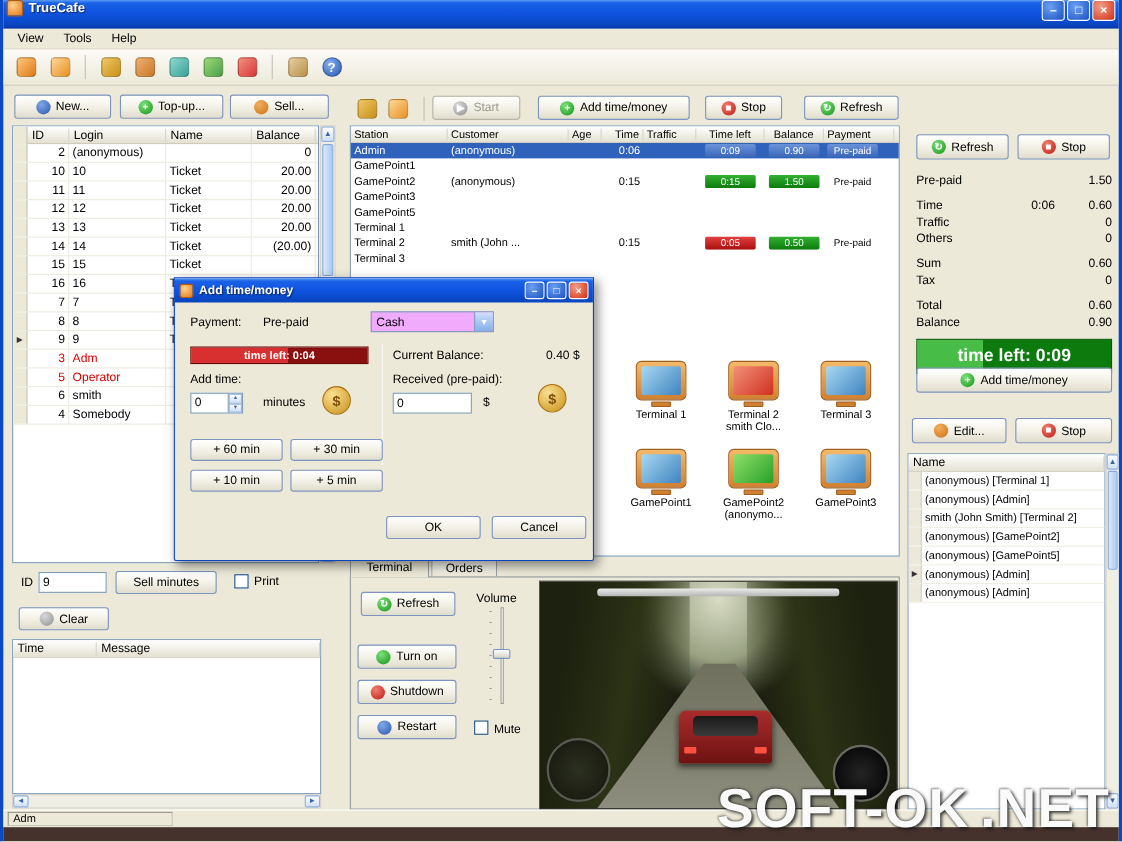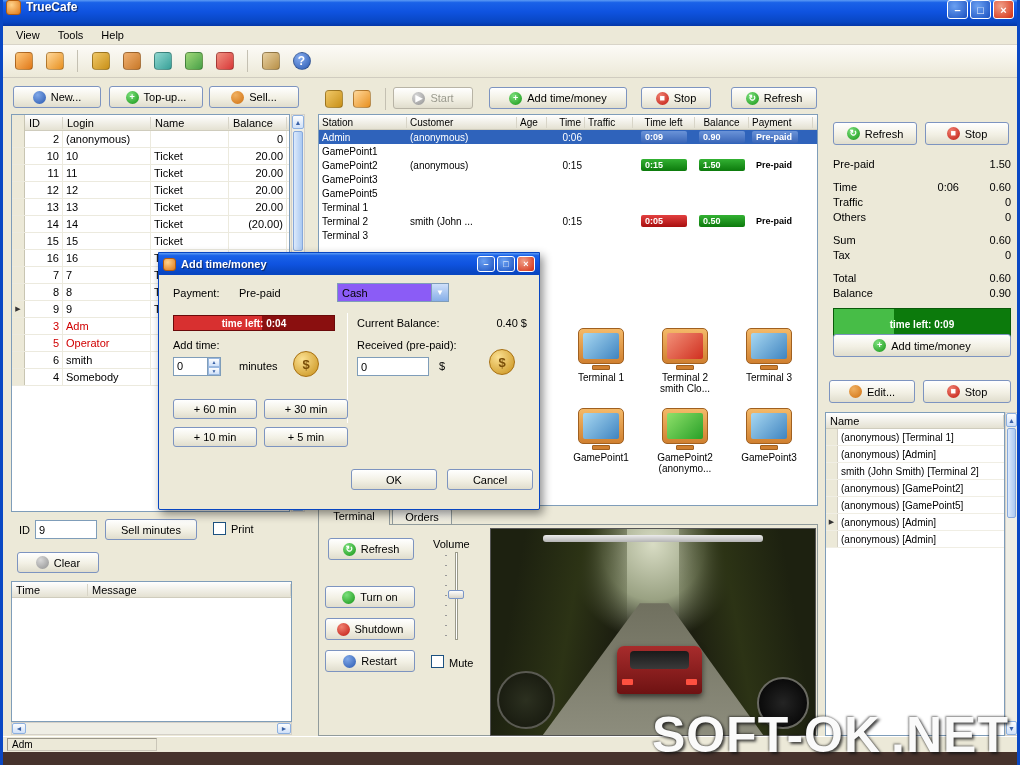--- a/index.html
+++ b/index.html
@@ -40,21 +40,21 @@
   .ic{width:13px;height:13px;border-radius:50%;display:flex;align-items:center;justify-content:center;color:#fff;font-size:9px;font-weight:bold;line-height:1;flex:0 0 auto}
   .ic.green{background:radial-gradient(circle at 35% 30%,#7ce07c,#149414)}
   .ic.red{background:radial-gradient(circle at 35% 30%,#f08070,#c01810)}
   .ic.orange{background:radial-gradient(circle at 35% 30%,#f0b060,#d07010)}
   .ic.blue{background:radial-gradient(circle at 35% 30%,#80a8e8,#2858b0)}
   .ic.gray{background:radial-gradient(circle at 35% 30%,#d8d8d8,#909090)}
   .tbox{position:absolute;border:1px solid #7f9db9;background:#fff;font:11px "Liberation Sans",sans-serif;padding:1px 3px}
   .cbx{position:absolute;width:13px;height:13px;background:#fff;border:1px solid #1c5180}
   .lbl{position:absolute;white-space:nowrap}
   .panel{position:absolute;background:#fff;border:1px solid #7f9db9}
-  .badge{display:inline-block;min-width:46px;padding:0 4px;border-radius:2px;font-size:9px;font-weight:bold;line-height:12px;text-align:left}
+  .badge{display:inline-block;min-width:46px;padding:0 4px;border-radius:2px;font-size:9px;font-weight:normal;line-height:12px;text-align:center}
   .badge:empty{display:none}
   .badge.green{background:linear-gradient(#33b133,#0c7a0c);color:#fff}
   .badge.red{background:linear-gradient(#e34040,#a80f0f);color:#fff}
   .badge.blue{background:linear-gradient(#6a93d8,#3a66b8);color:#fff}
 
   
   .thead{display:flex;background:linear-gradient(#ffffff,#e4e1d2);border-bottom:1px solid #cfccbd;height:16px;align-items:center}
   .th{padding:0 4px;border-right:1px solid #d8d5c8;font-size:11px;overflow:hidden;white-space:nowrap}
   .arow{display:flex;height:17px;align-items:center;border-bottom:1px solid #eceade}
   .arow.red{color:#d00000}
@@ -91,21 +91,21 @@
   .tab.active{border-top:2px solid #e68b2c;background:#ece9d8;z-index:3}
   .tabpanel{position:absolute;left:315px;top:524px;width:500px;height:212px;border:1px solid #919b9c;background:#ece9d8}
 
   
   .stat{display:flex;height:15px;align-items:center}
   .stat.gap{margin-top:8px}
   .stat .sl{flex:1}
   .stat .smid{width:44px;text-align:right}
   .stat .sval{width:52px;text-align:right}
   .gbar{position:absolute;left:830px;top:308px;width:178px;height:32px;border:1px solid #0a5a0a;
-    background:linear-gradient(90deg,#47bd47 0 34%,#0c7a0c 34%);color:#fff;font-size:10px;font-weight:bold;display:flex;align-items:center;justify-content:center}
+    background:linear-gradient(90deg,#47bd47 0 34%,#0c7a0c 34%);color:#fff;font-size:16px;font-weight:bold;display:flex;align-items:center;justify-content:center}
   .rlist-row{display:flex;height:17px;align-items:center;border-bottom:1px solid #f0eee4}
   .rlm{width:12px;background:#ece9d8;border-right:1px solid #d4d0c4;height:100%;display:flex;align-items:center;justify-content:center;font-size:7px;color:#333}
   .rlt{padding:0 3px;overflow:hidden;white-space:nowrap;font-size:10px}
 
   
   .lrow{display:flex;height:17px;align-items:center;border-bottom:1px solid #f0eee4}
   .lic{width:11px;height:11px;border-radius:50%;background:radial-gradient(circle at 35% 30%,#8ce08c,#129212);margin:0 3px;flex:0 0 auto}
   .ltime{width:58px;overflow:hidden;white-space:nowrap}
   .lmsg{flex:1;overflow:hidden;white-space:nowrap;padding-right:2px}
 
@@ -123,21 +123,21 @@
   .dtitle .appicon{width:13px;height:13px}
   .dtitle .wtitle{font-size:11px}
   .dtitle .wbtn{width:18px;height:16px;font-size:9px}
   .dbadge{position:absolute;left:14px;top:62px;width:162px;height:16px;border:1px solid #6a0a0a;
     background:linear-gradient(90deg,#d83030 0 55%,#8a0f0f 55%);color:#fff;font-size:10px;font-weight:bold;display:flex;align-items:center;justify-content:center}
   .coin{position:absolute;width:26px;height:26px;border-radius:50%;background:radial-gradient(circle at 35% 30%,#fbe092,#c89018);border:1px solid #a87010;color:#7a4e08;font-weight:bold;font-size:13px;display:flex;align-items:center;justify-content:center}
   .spin{position:absolute;left:14px;top:104px;width:48px;height:19px;border:1px solid #7f9db9;background:#fff;display:flex}
   .spin .sval2{flex:1;padding:2px 3px}
   .spin .arrs{width:13px;display:flex;flex-direction:column;border-left:1px solid #7f9db9}
   .spin .arrs span{flex:1;font-size:5px;display:flex;align-items:center;justify-content:center;background:linear-gradient(#fdfdfd,#cfe0f8);border:1px solid #9ab8e0;color:#3a62a8}
-  .combo{position:absolute;left:178px;top:30px;width:112px;height:19px;border:1px solid #7f9db9;background:#8b5cf6;display:flex;align-items:center}
+  .combo{position:absolute;left:178px;top:30px;width:112px;height:19px;border:1px solid #7f9db9;background:#f0abfc;display:flex;align-items:center}
   .combo .cval{flex:1;padding:0 4px}
   .combo .carr{width:17px;height:100%;background:linear-gradient(#cfe0fa,#86aee8);border-left:1px solid #7f9db9;color:#fff;font-size:8px;display:flex;align-items:center;justify-content:center}
   .dgrid{position:absolute;display:grid;gap:8px 7px}
   .abtn{height:20px;background:linear-gradient(#ffffff,#f2f0e4 55%,#e0ddcd);border:1px solid #7d94c0;border-radius:3px;font-size:11px;display:flex;align-items:center;justify-content:center}
   .dsep{position:absolute;left:188px;top:60px;width:1px;height:110px;background:#d8d4c6;border-right:1px solid #fff}
 
   
   .game{position:absolute;left:487px;top:528px;width:326px;height:208px;background:#15150e;overflow:hidden;border:1px solid #555}
   .g-sky{position:absolute;left:25%;top:0;width:50%;height:50%;background:radial-gradient(ellipse at 50% 15%,#d8dcc4 0%,#99a182 45%,rgba(20,22,12,0) 78%)}
   .g-trees-l{position:absolute;left:0;top:0;width:42%;height:100%;background:linear-gradient(100deg,#1d2110 20%,#2c3315 55%,rgba(30,34,16,0) 95%)}

